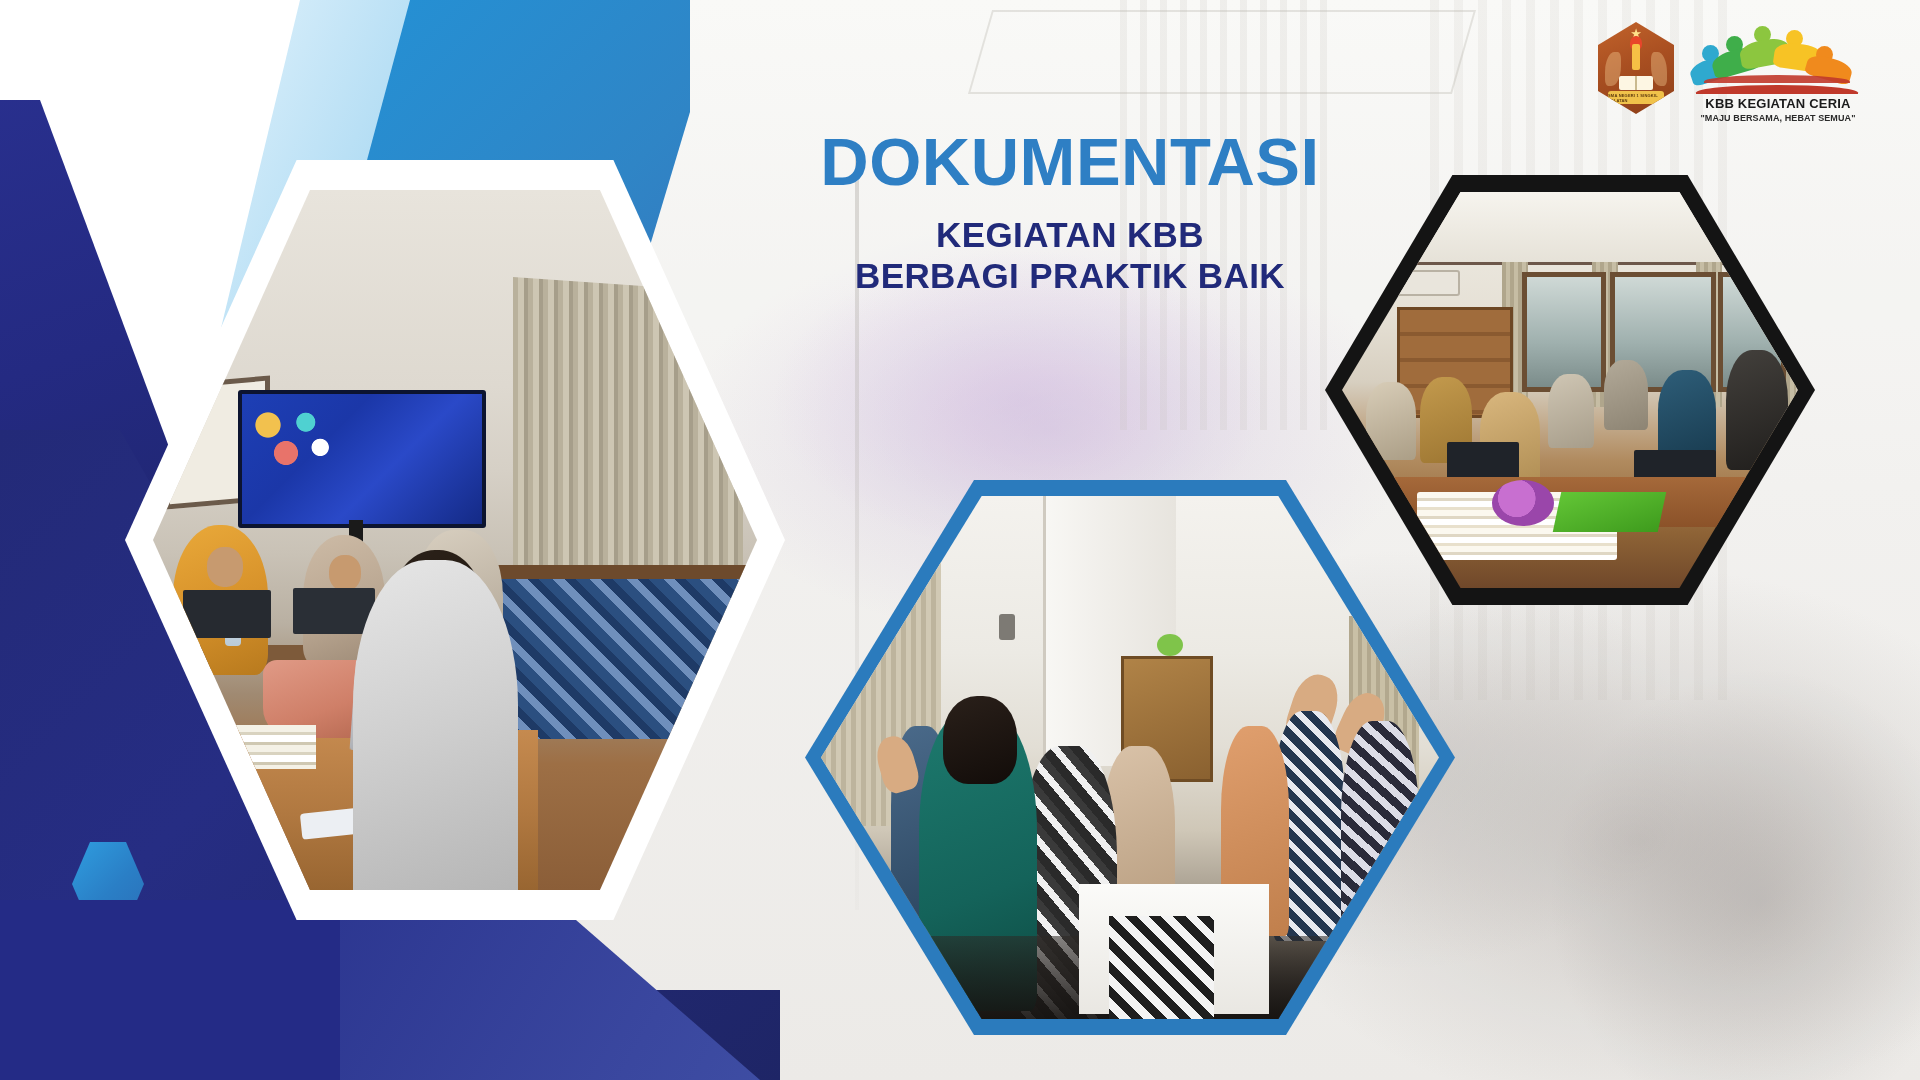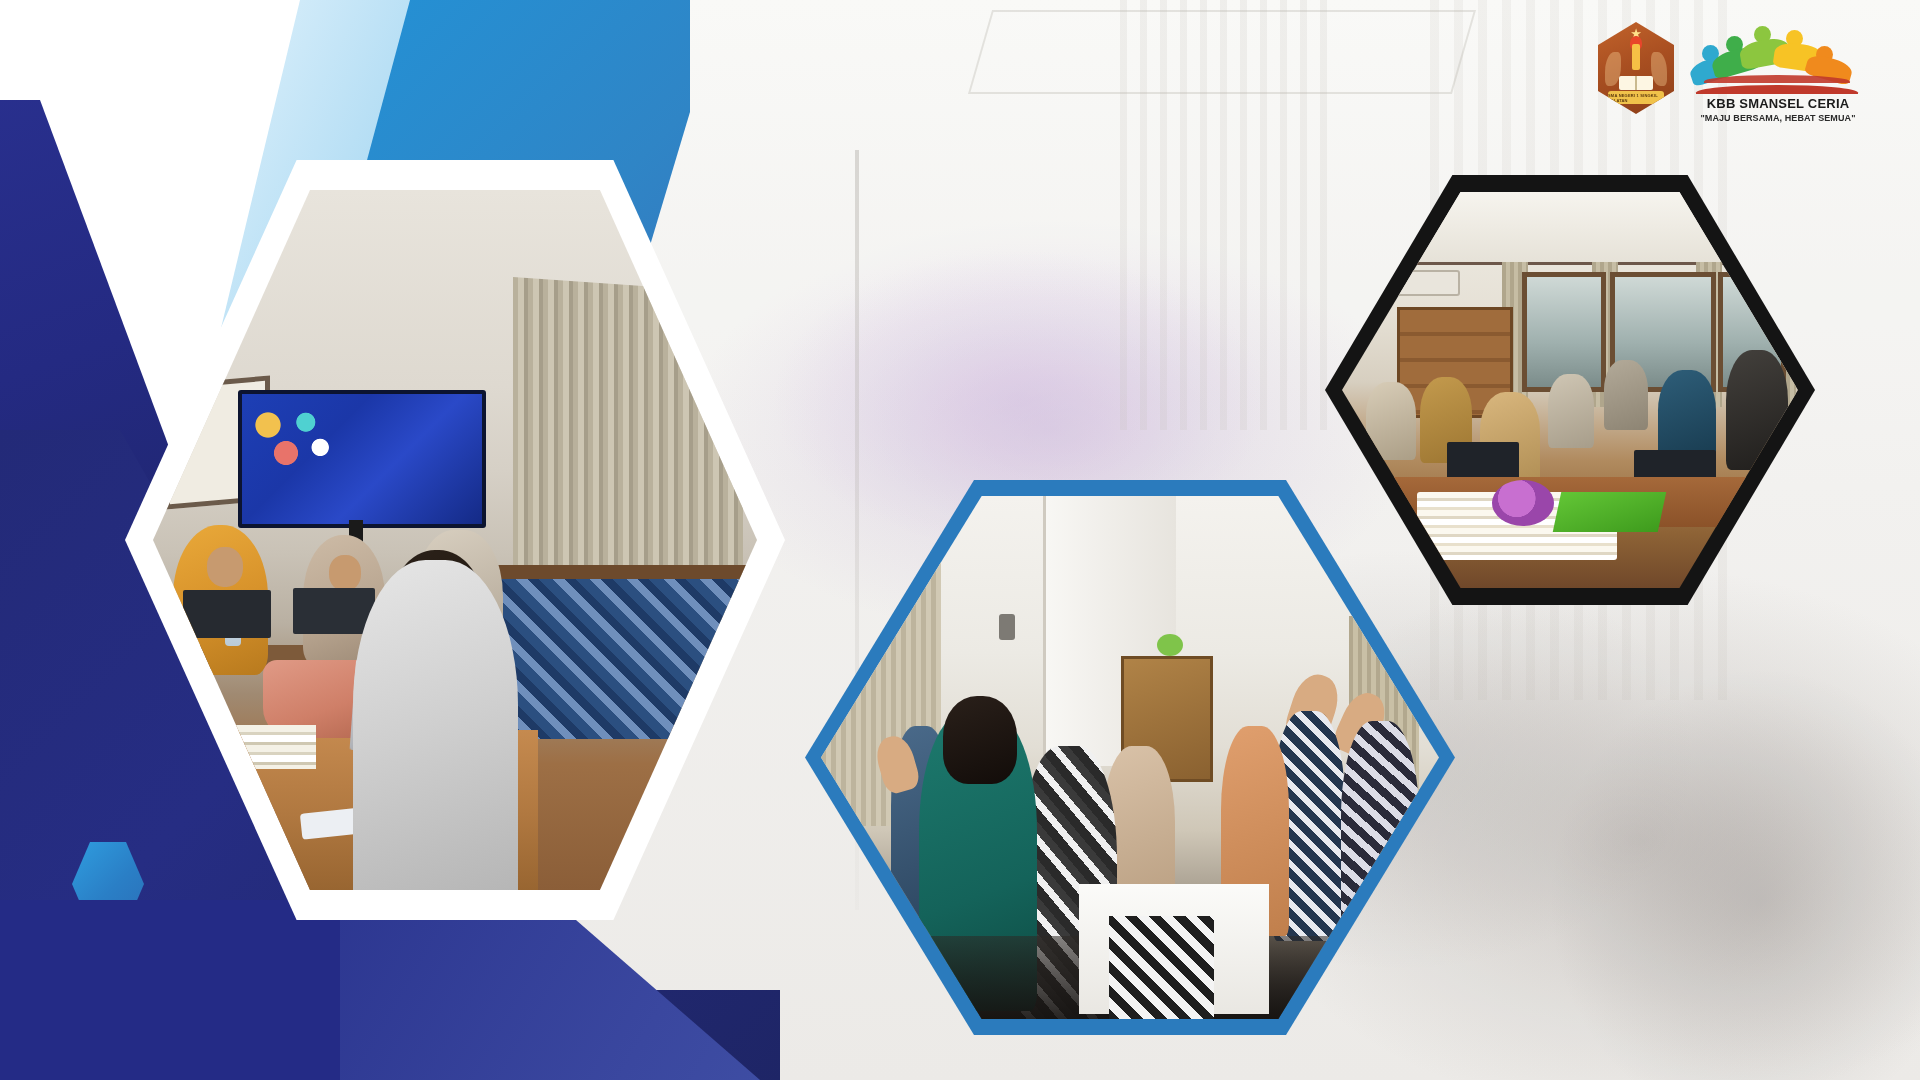--- a/index.html
+++ b/index.html
@@ -563,20 +563,25 @@
           <div class="ppl q1"></div>
           <div class="q1h"></div>
           <div class="darkdesk"></div>
           <div class="tablecloth"></div>
           <div class="chair"></div>
         </div>
       </div>
     </div>
   </div>
 
+  <div class="titles">
+    <h1 class="t-main">DOKUMENTASI</h1>
+    <p class="t-sub1">KEGIATAN KBB</p>
+    <p class="t-sub2">BERBAGI PRAKTIK BAIK</p>
+  </div>
 
   <div class="logos">
 
     <div class="crest">
       <span class="star">★</span>
       <span class="leafL"></span>
       <span class="leafR"></span>
       <span class="flame"></span>
       <span class="torch"></span>
       <span class="book"></span>
@@ -591,19 +596,19 @@
           <span class="fig fig-body f2b"></span>
         <span class="fig fig-head f3h"></span>
           <span class="fig fig-body f3b"></span>
         <span class="fig fig-head f4h"></span>
           <span class="fig fig-body f4b"></span>
         <span class="fig fig-head f5h"></span>
           <span class="fig fig-body f5b"></span>
         <span class="swoosh2"></span>
         <span class="swoosh"></span>
       </div>
-      <div class="ceria-name">KBB SMANSEL CERIA</div>
+      <div class="ceria-name">KBB KEGIATAN CERIA</div>
       <div class="ceria-motto">"MAJU BERSAMA, HEBAT SEMUA"</div>
     </div>
 
   </div>
 
 </div>
 
 </body></html>

